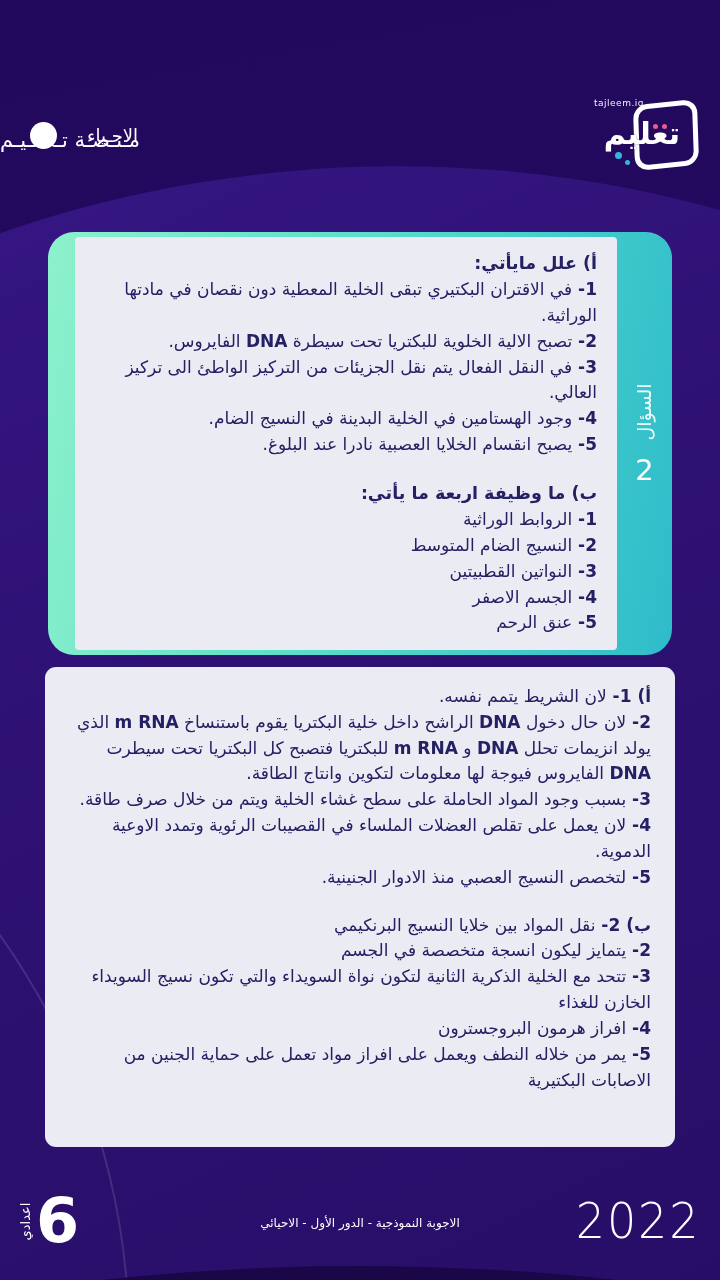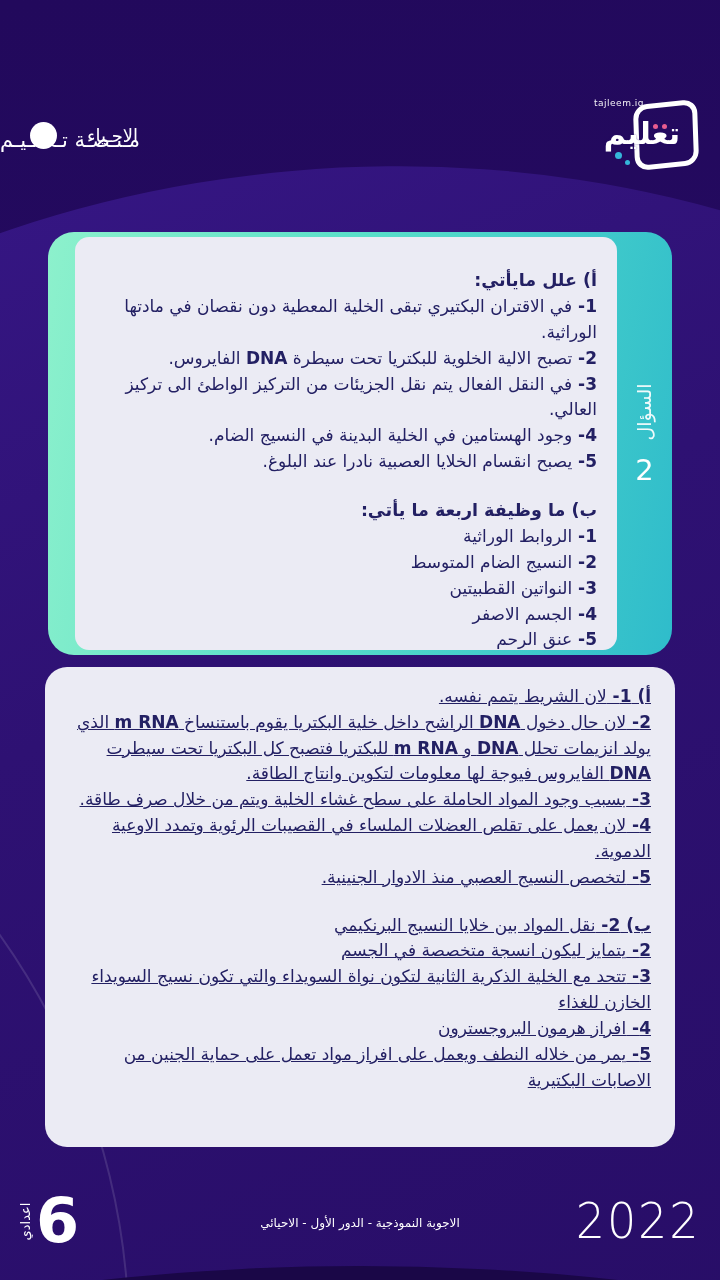--- a/index.html
+++ b/index.html
@@ -66,37 +66,37 @@
   .dot-cyan-1{width:7px;height:7px;background:var(--logo-cyan);right:88px;top:62px;}
   .dot-cyan-2{width:5px;height:5px;background:var(--logo-cyan);right:80px;top:70px;}
   
   .question-card{
     position:absolute;left:48px;top:232px;width:624px;height:423px;
     border-radius:26px;
     background:linear-gradient(100deg,var(--accent-teal-light) 0%,#5adfc9 45%,var(--accent-teal-dark) 100%);
   }
   .question-card .inner{
     position:absolute;left:27px;right:55px;top:5px;bottom:5px;
-    background:var(--card-background);border-radius:14px;
-    padding:30px 20px 10px 16px;overflow:hidden;
+    background:var(--card-background);border-radius:4px;
+    padding:13px 20px 10px 16px;overflow:hidden;
   }
   .question-tab{
     position:absolute;right:0;top:0;bottom:0;width:55px;
     display:flex;flex-direction:column;align-items:center;justify-content:center;gap:30px;
   }
   .question-tab .tab-label{
     color:rgba(255,255,255,0.92);font-size:19px;white-space:nowrap;
     transform:rotate(-90deg);
   }
   .question-tab .tab-number{color:var(--text-white);font-size:29px;font-weight:400;}
   
   .answer-card{
     position:absolute;left:45px;top:667px;width:630px;height:480px;
-    background:var(--card-background);border-radius:22px;
-    padding:17px 24px 12px 20px;overflow:hidden;text-decoration:underline;
+    background:var(--card-background);border-radius:11px;
+    padding:17px 24px 12px 20px;overflow:hidden;
   }
   
   .rtl{direction:rtl;text-align:right;}
   .card-text{color:var(--text-navy);font-size:17px;line-height:1.52;}
   .heading{font-weight:700;font-size:17.5px;color:var(--text-navy);line-height:1.55;}
   .line{color:var(--text-navy);}
   .b{font-weight:700;}
   .section-gap{height:22px;}
   
   .footer-year{

